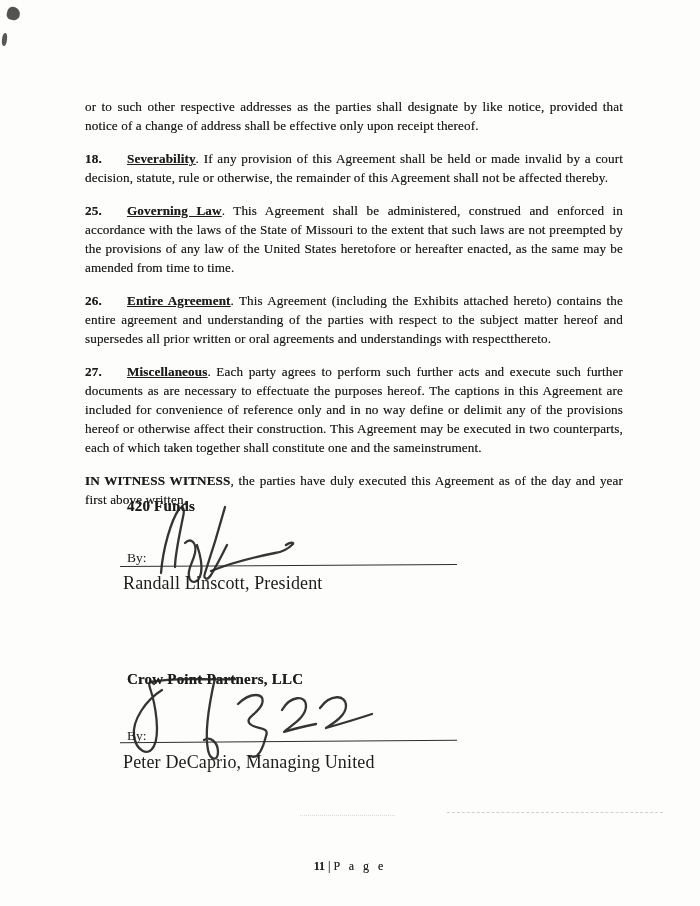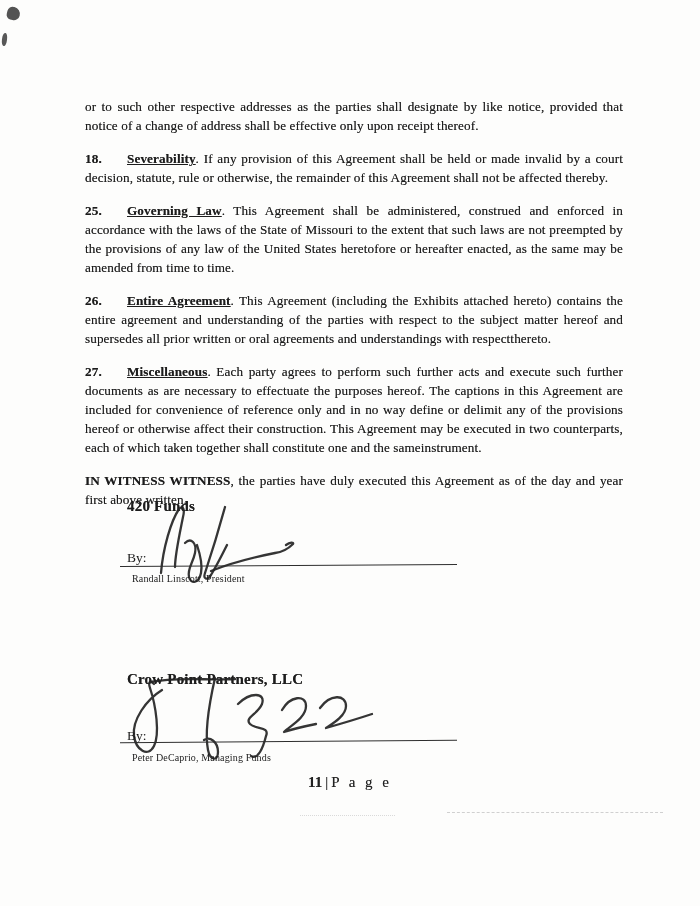--- a/index.html
+++ b/index.html
@@ -25,27 +25,27 @@
   .sec-head{font-weight:bold;text-decoration:underline;margin-top:32px;}
   .bold{font-weight:bold;}
   
   .company{
     position:absolute;left:127px;
     font-weight:bold;font-size:15px;letter-spacing:0.2px;
     text-shadow:0 0 0.4px rgba(20,20,20,0.6);
   }
   .by-label{position:absolute;left:127px;font-size:13.5px;}
   .sig-line{position:absolute;left:120px;width:337px;border-top:1.6px solid #2e2e2e;}
-  .signer{position:absolute;left:132px;font-size:10px;letter-spacing:0.15px;}
+  .signer{position:absolute;left:123px;font-size:18px;letter-spacing:0.15px;}
   .sig-svg{position:absolute;}
   .sig-svg path{fill:none;stroke:#242424;stroke-width:2.3;stroke-linecap:round;stroke-linejoin:round;opacity:0.92;}
   
   .footer{
-    position:absolute;left:0;right:0;top:774px;
-    text-align:center;font-size:15px;color:#222;
+    position:absolute;left:0;right:0;top:859px;
+    text-align:center;font-size:12px;color:#222;
     text-shadow:0 0 0.4px rgba(20,20,20,0.5);
   }
   .footer .num{font-weight:bold;}
   .footer .sep{padding:0 3px;}
   .footer .word{letter-spacing:3px;}
   
   .artifact-line-1{position:absolute;top:815px;left:300px;width:95px;border-top:1px dotted #d2d2d2;opacity:.8;}
   .artifact-line-2{position:absolute;top:812px;left:447px;width:216px;border-top:1px dashed #c6c6c6;opacity:.8;}
   .speck-1{position:absolute;left:7px;top:7px;width:13px;height:13px;background:#3b3b3b;border-radius:45% 60% 50% 40%;transform:rotate(14deg);opacity:.88;}
   .speck-2{position:absolute;left:2px;top:33px;width:5px;height:13px;background:#3b3b3b;border-radius:45%;transform:rotate(7deg);opacity:.85;}
@@ -90,21 +90,21 @@
     <svg class="sig-svg" style="left:120px;top:676px;" width="260" height="92" viewBox="0 0 260 92">
       <path d="M42,14 C26,24 12,44 14,60 C16,74 28,82 34,70 C40,58 36,30 30,12 C28,6 30,4 34,8"></path>
       <path d="M30,6 C60,0 90,5 115,3"></path>
       <path d="M95,2 C90,24 84,54 88,74 C90,84 98,86 98,76 C98,66 90,60 84,64"></path>
       <path d="M118,28 C130,16 146,16 142,28 C138,38 124,42 130,48 C136,54 150,50 146,60 C143,72 138,84 131,80"></path>
       <path d="M162,34 C170,20 186,18 186,30 C186,42 170,50 164,56 C176,52 186,50 196,48"></path>
       <path d="M200,32 C210,18 226,18 226,30 C226,40 212,48 206,52 C220,48 240,42 252,38"></path>
     </svg>
     <div class="by-label" style="top:728px;">By:</div>
     <div class="sig-line" style="top:741px;transform:rotate(-0.4deg);"></div>
-    <div class="signer" style="top:752px;">Peter DeCaprio, Managing Funds</div>
+    <div class="signer" style="top:752px;">Peter DeCaprio, Managing United</div>
   </div>
 
   <div class="artifact-line-1"></div>
   <div class="artifact-line-2"></div>
 
   <div class="footer">
     <span class="num">11</span><span class="sep">|</span><span class="word">P a g e</span>
   </div>
 
 </div>

